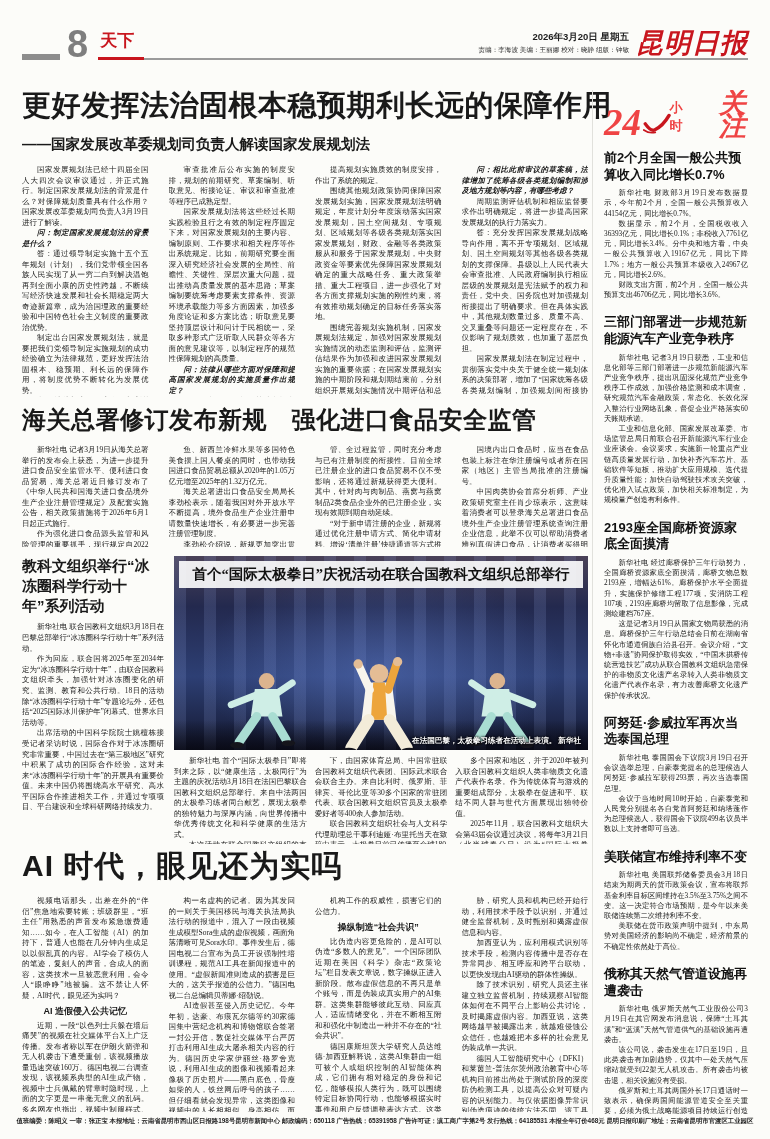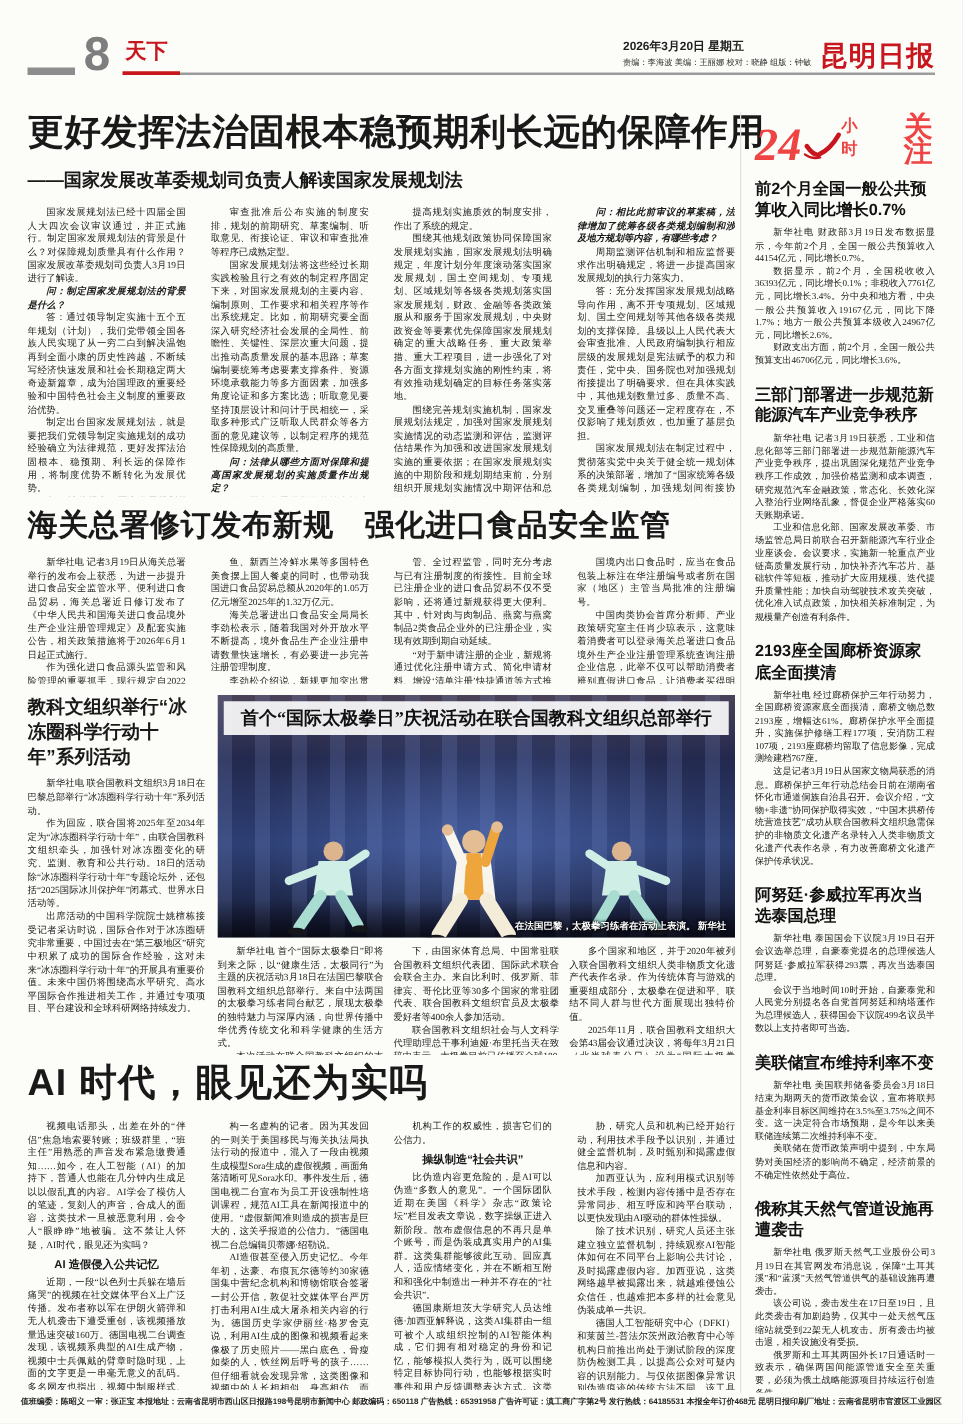--- a/index.html
+++ b/index.html
@@ -8,24 +8,24 @@
   
   .header{position:absolute;top:24px;left:22px;right:22px;height:36px;}
   .header-row{display:flex;align-items:flex-end;height:100%;}
   .h-dash{width:38px;height:6px;background:#8d8d8d;}
   .pagenum{font-family:"Liberation Sans",sans-serif;font-size:38px;line-height:.78;
            color:#7e7e7e;font-weight:bold;margin:0 10px 0 7px;}
   .section-label{font-family:"Liberation Sans",sans-serif;font-size:17px;font-weight:bold;
            color:#c8161e;padding:0 10px 5px 2px;border-bottom:3px solid #c8161e;}
   .h-rule{flex:1;border-bottom:2px solid #9b9b9b;position:relative;height:36px;}
   .header-right{position:absolute;right:0;bottom:3px;display:flex;align-items:flex-end;gap:7px;}
-  .h-meta{text-align:left;}
+  .h-meta{text-align:right;}
   .h-date{font-size:9.5px;font-weight:bold;color:#1d1d1d;font-family:"Liberation Sans",sans-serif;}
   .h-credits{font-size:6.6px;color:#2e2e2e;margin-top:2px;font-family:"Liberation Sans",sans-serif;}
-  .masthead{font-size:22px;color:#c8161e;font-weight:bold;
+  .masthead{font-size:27px;color:#c8161e;font-weight:bold;font-style:italic;
             font-family:"Liberation Serif",serif;letter-spacing:1px;line-height:.9;}
   
   .cols{display:flex;gap:20px;overflow:hidden;}
   .col{flex:1 1 0;overflow:hidden;font-size:7.5px;line-height:10.5px;}
   .para{margin:0;text-indent:2em;text-align:justify;}
   .para.q{font-weight:bold;font-style:italic;}
   .para.subhead{text-indent:0;text-align:center;font-weight:bold;font-style:normal;
                 font-family:"Liberation Sans",sans-serif;font-size:9px;margin:5px 0 4px;}
   
   .main-sec{position:absolute;top:86px;left:22px;width:566px;height:318px;}
@@ -65,22 +65,22 @@
                letter-spacing:1px;margin:0 0 9px;}
   .ai-sec .cols{height:216px;}
   
   .sidebar{position:absolute;top:90px;left:592px;width:156px;height:1024px;box-sizing:border-box;
            padding-left:11px;border-left:1px solid #e1e1dc;overflow:hidden;}
   .logo24{display:flex;align-items:flex-end;color:#ef4444;margin:2px 0 12px;text-align:right;}
   .logo24 .n24{font-family:"Liberation Serif",serif;font-style:italic;font-weight:bold;
                font-size:37px;line-height:.8;}
   .logo24 .hours{font-family:"Liberation Sans",sans-serif;font-size:13px;font-weight:bold;
                margin:0 1px 3px -8px;}
-  .logo24 .focus{font-family:"Liberation Sans",sans-serif;font-weight:900;
-               font-size:23px;line-height:.85;margin-left:20px;letter-spacing:2px;}
+  .logo24 .focus{font-family:"Liberation Sans",sans-serif;font-weight:900;font-style:italic;
+               font-size:27px;line-height:.85;margin-left:20px;letter-spacing:2px;}
   .check-swoosh{margin:0 0 1px 2px;}
   .sb-title{font-family:"Liberation Sans",sans-serif;font-weight:800;font-size:13px;
             line-height:1.28;margin:14px 0 5px;color:#111;}
   .sb-art:first-of-type .sb-title{margin-top:0;}
   .sb-body{font-size:7.3px;line-height:10.2px;}
   
   .footer{position:absolute;left:0;right:0;top:1117px;text-align:center;font-size:6.4px;
           color:#1f1f1f;font-weight:bold;font-family:"Liberation Sans",sans-serif;}
 </style>
 </head>

